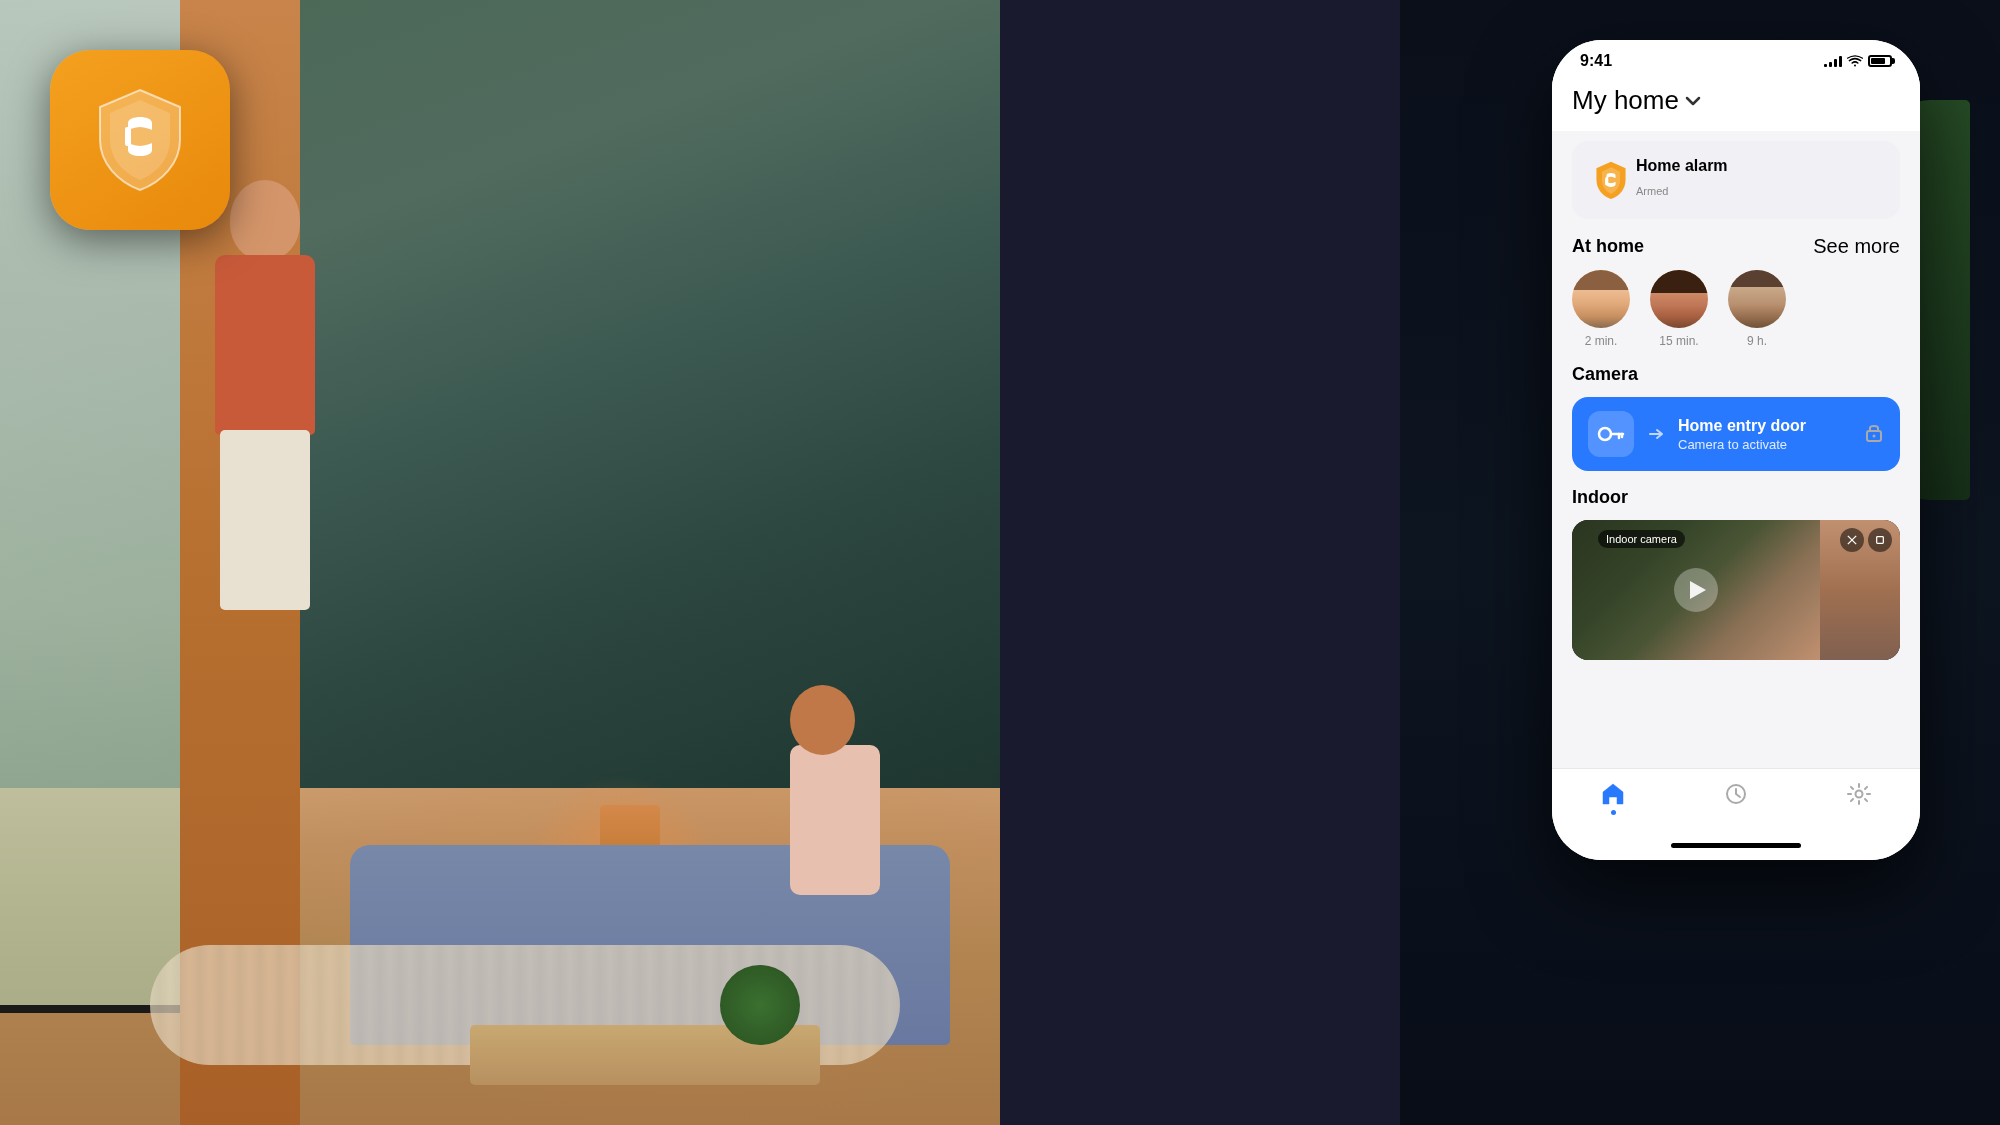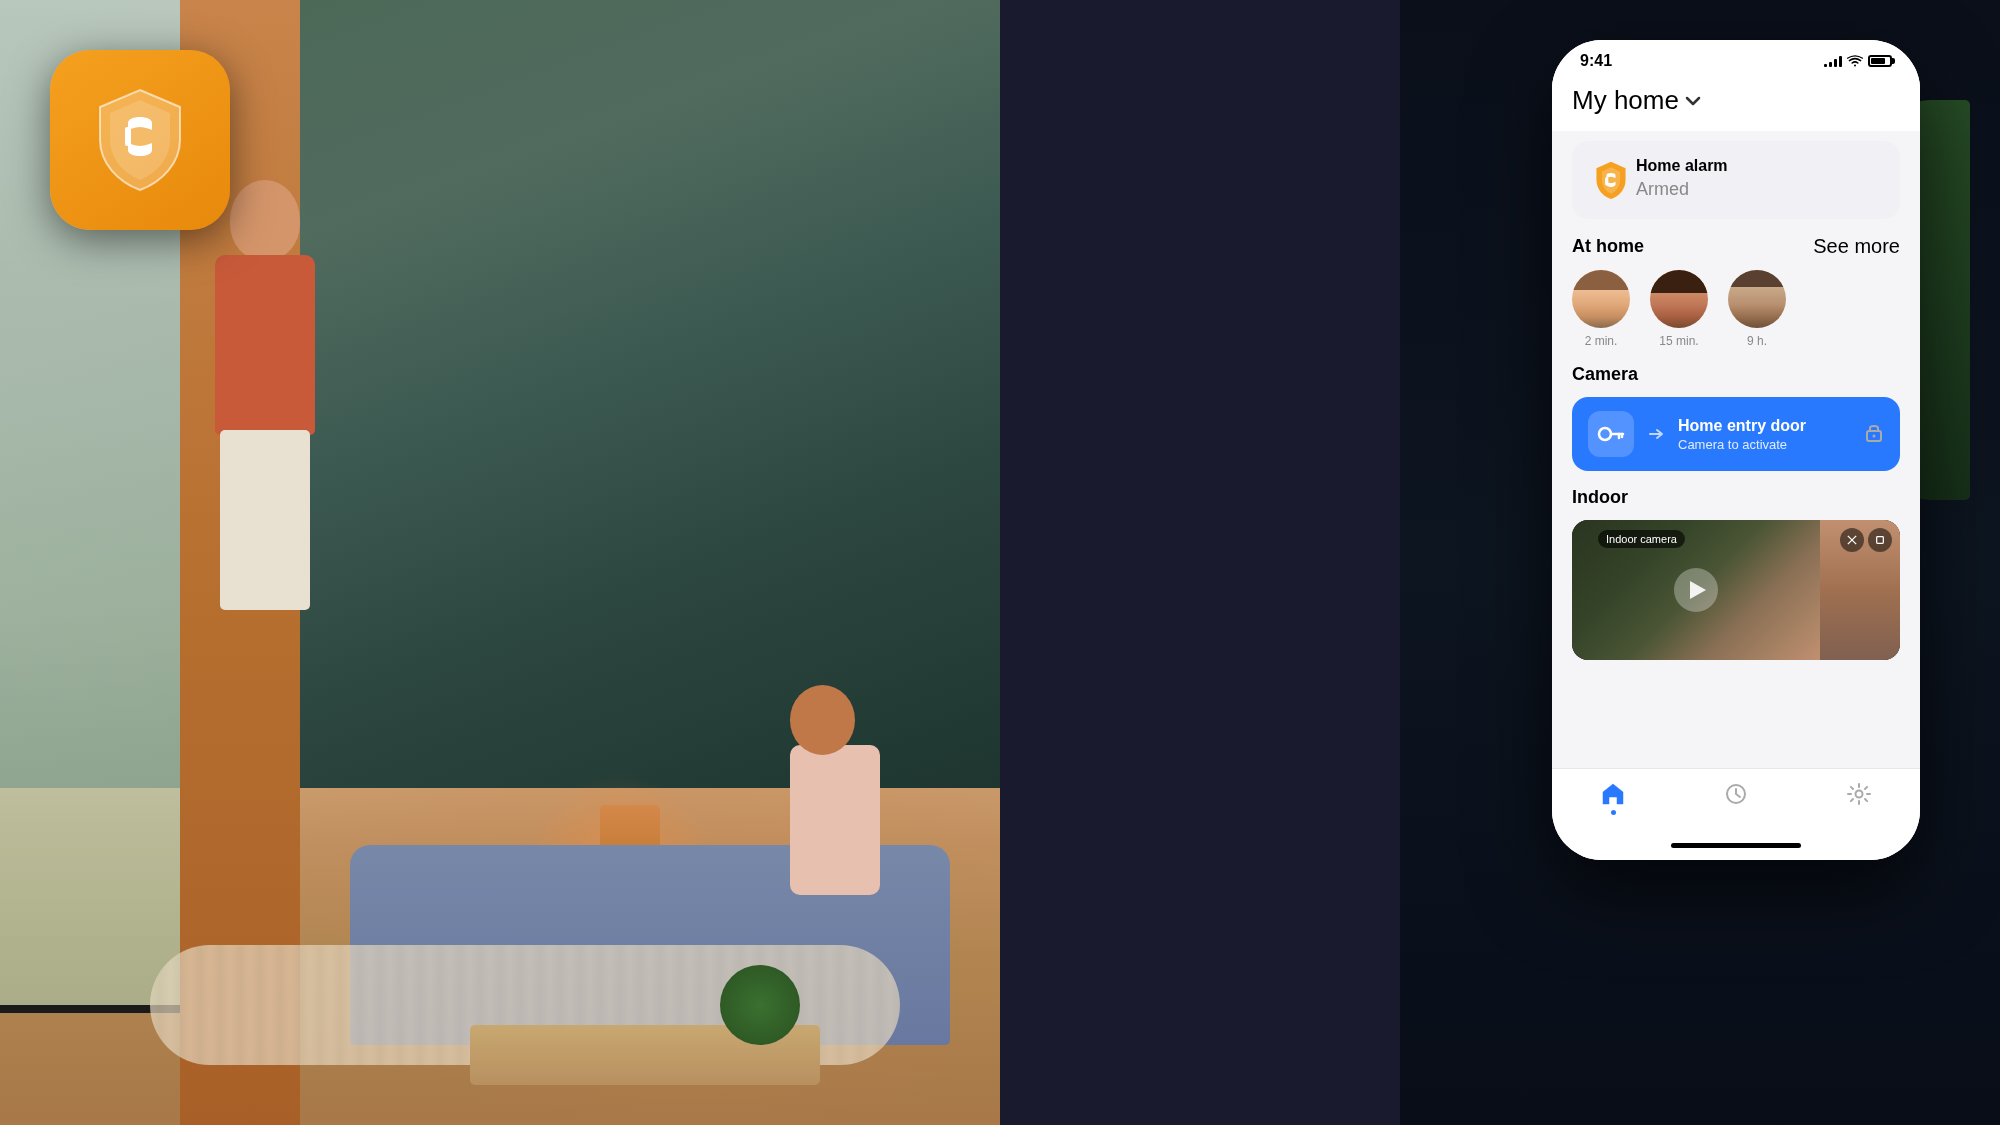--- a/index.html
+++ b/index.html
@@ -319,23 +319,23 @@
       justify-content: center;
       flex-shrink: 0;
     }
 
     .alarm-text .alarm-title {
       font-size: 16px;
       font-weight: 600;
       color: #000;
     }
     .alarm-text .alarm-status {
-      font-size: 18px;
+      font-size: 11px;
       color: #888;
-      margin-top: 4px;
+      margin-top: 10px;
     }
 
     
     .section-header {
       display: flex;
       justify-content: space-between;
       align-items: center;
       margin: 16px 0 12px 0;
     }
     .section-title {

